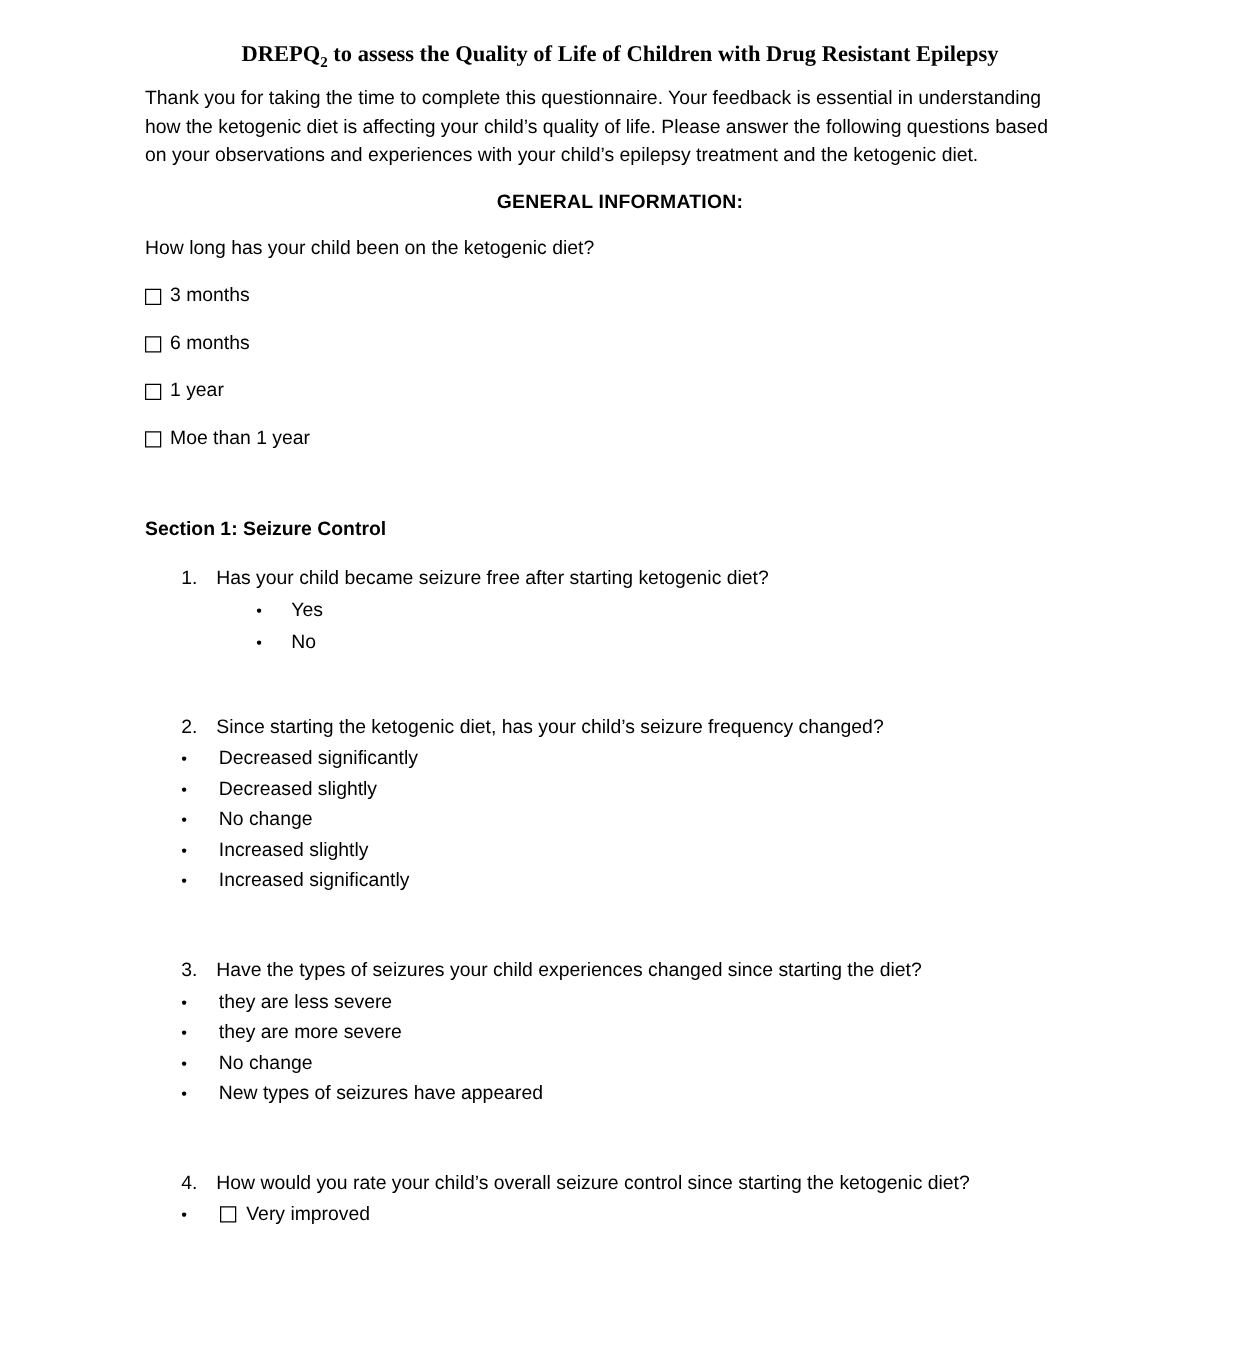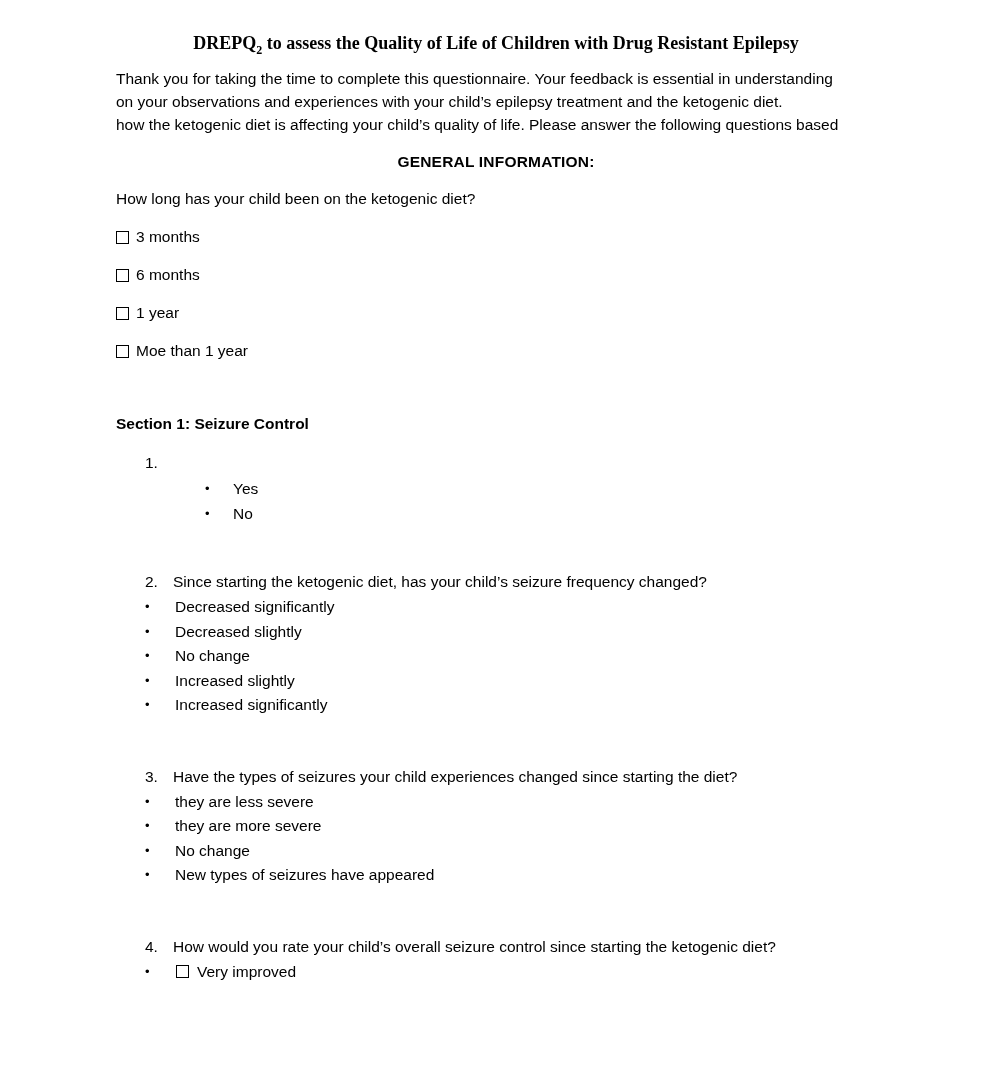--- a/index.html
+++ b/index.html
@@ -62,22 +62,22 @@
 </style>
 </head>
 <body>
 
 <div class="page">
 
   <h1 class="doc-title"><span>DREPQ</span><sub>2</sub><span> to assess the Quality of Life of Children with Drug Resistant Epilepsy</span></h1>
 
   <div class="intro">
     <div>Thank you for taking the time to complete this questionnaire. Your feedback is essential in understanding</div>
+    <div>how the ketogenic diet is affecting your child’s quality of life. Please answer the following questions based</div>
     <div>on your observations and experiences with your child’s epilepsy treatment and the ketogenic diet.</div>
-    <div>how the ketogenic diet is affecting your child’s quality of life. Please answer the following questions based</div>
   </div>
 
   <div class="general-heading">GENERAL INFORMATION:</div>
 
 
   <div class="duration-q">How long has your child been on the ketogenic diet?</div>
 
   <div>
     <div class="chk-item">
       <span class="chk-box"></span>
@@ -95,20 +95,21 @@
       <span class="chk-box"></span>
       <span>Moe than 1 year</span>
     </div>
   </div>
 
   <div class="section-heading">Section 1: Seizure Control</div>
 
   <div class="q-block-first">
     <div class="q-line">
       <span class="q-num">1.</span>
+      <span>Has your child became seizure free after starting ketogenic diet?</span>
     </div>
     <div class="opt-sm opt-sm-first">
       <span class="opt-bullet-sm">•</span>
       <span>Yes</span>
     </div>
     <div class="opt-sm">
       <span class="opt-bullet-sm">•</span>
       <span>No</span>
     </div>
   </div>

